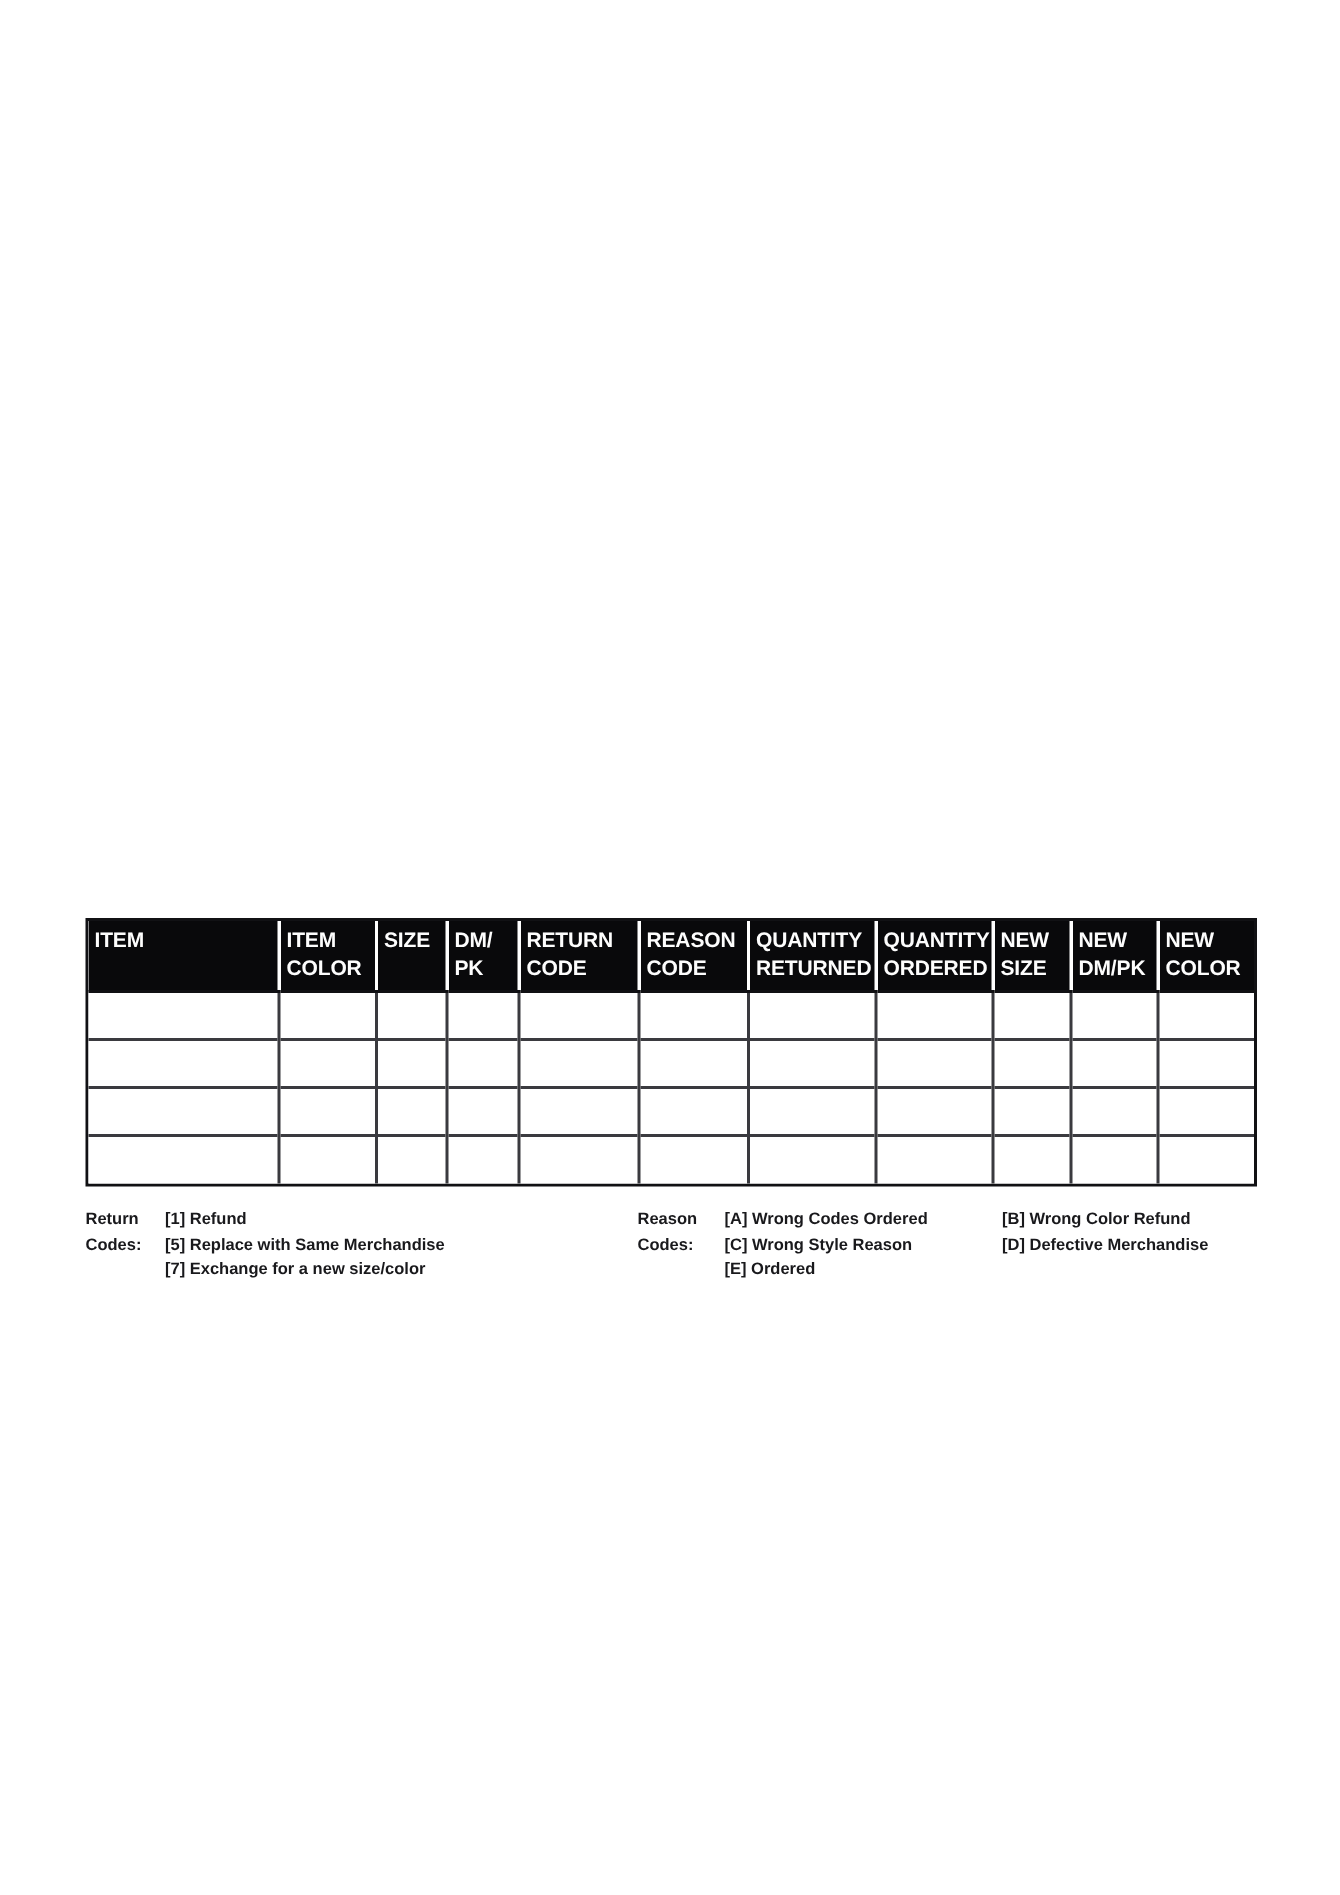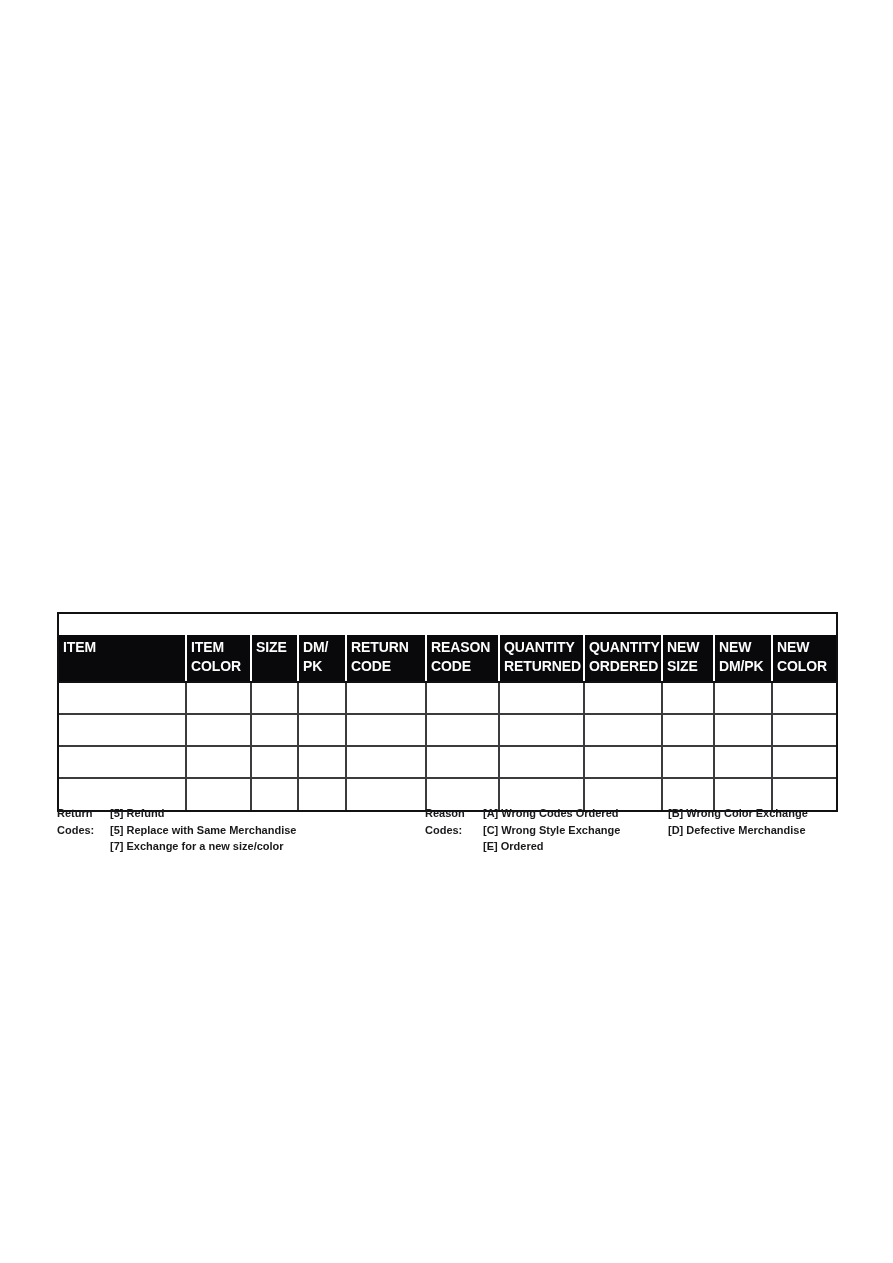--- a/index.html
+++ b/index.html
@@ -17,21 +17,20 @@
     position: absolute;
     left: 57px; top: 612px;
     width: 781px;
     border: 2px solid #111114;
     background: #ffffff;
   }
   table.returns {
     border-collapse: collapse;
     table-layout: fixed;
     width: 777px;
-    margin-top: 21px;
   }
   col.c0 { width: 127px; }
   col.c1 { width: 65px; }
   col.c2 { width: 47px; }
   col.c3 { width: 48px; }
   col.c4 { width: 80px; }
   col.c5 { width: 73px; }
   col.c6 { width: 85px; }
   col.c7 { width: 78px; }
   col.c8 { width: 52px; }
@@ -177,33 +176,33 @@
       </tbody>
   </table>
 </div>
 
 <div class="legend legend-return">
   <div>
     <div class="line">Return</div>
     <div class="line">Codes:</div>
   </div>
   <div>
-    <div class="line">[5] Refund</div>
+    <div class="line">[1] Refund</div>
     <div class="line">[5] Replace with Same Merchandise</div>
     <div class="line">[7] Exchange for a new size/color</div>
   </div>
 </div>
 
 <div class="legend legend-reason">
   <div>
     <div class="line">Reason</div>
     <div class="line">Codes:</div>
   </div>
   <div>
     <div class="line">[A] Wrong Codes Ordered</div>
-    <div class="line">[C] Wrong Style Exchange</div>
+    <div class="line">[C] Wrong Style Reason</div>
     <div class="line">[E] Ordered</div>
   </div>
   <div>
-    <div class="line">[B] Wrong Color Exchange</div>
+    <div class="line">[B] Wrong Color Refund</div>
     <div class="line">[D] Defective Merchandise</div>
   </div>
 </div>
 
 </body></html>

